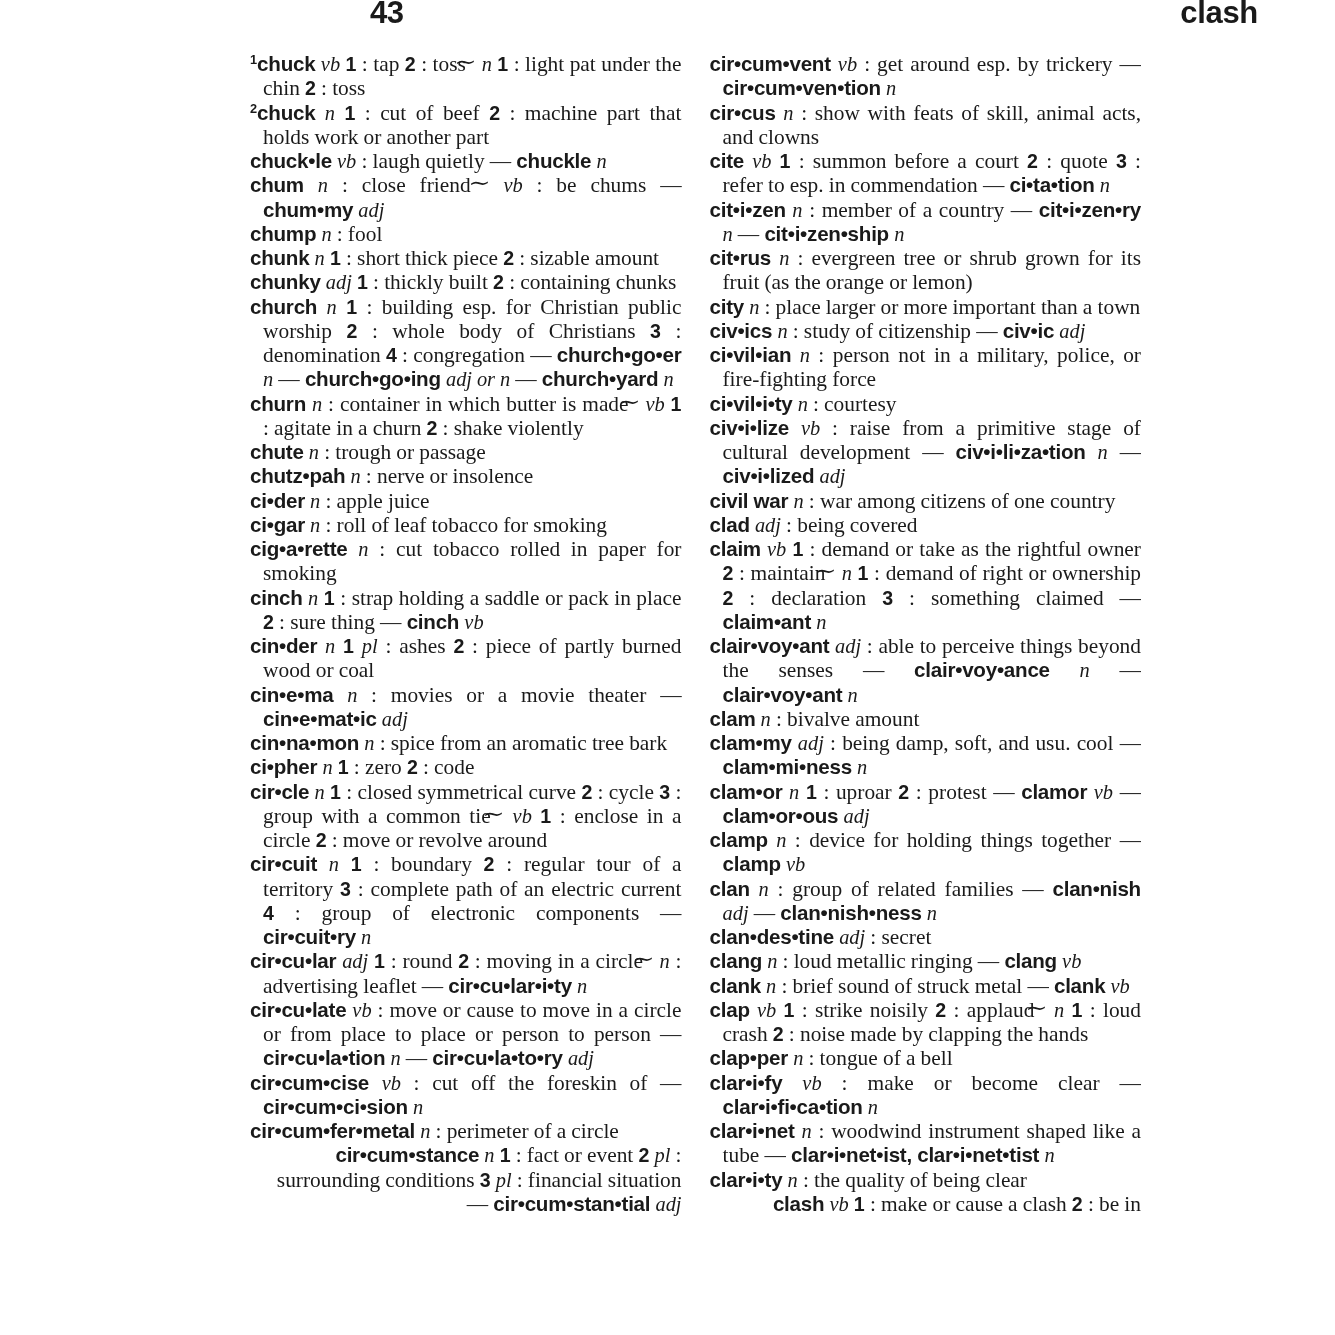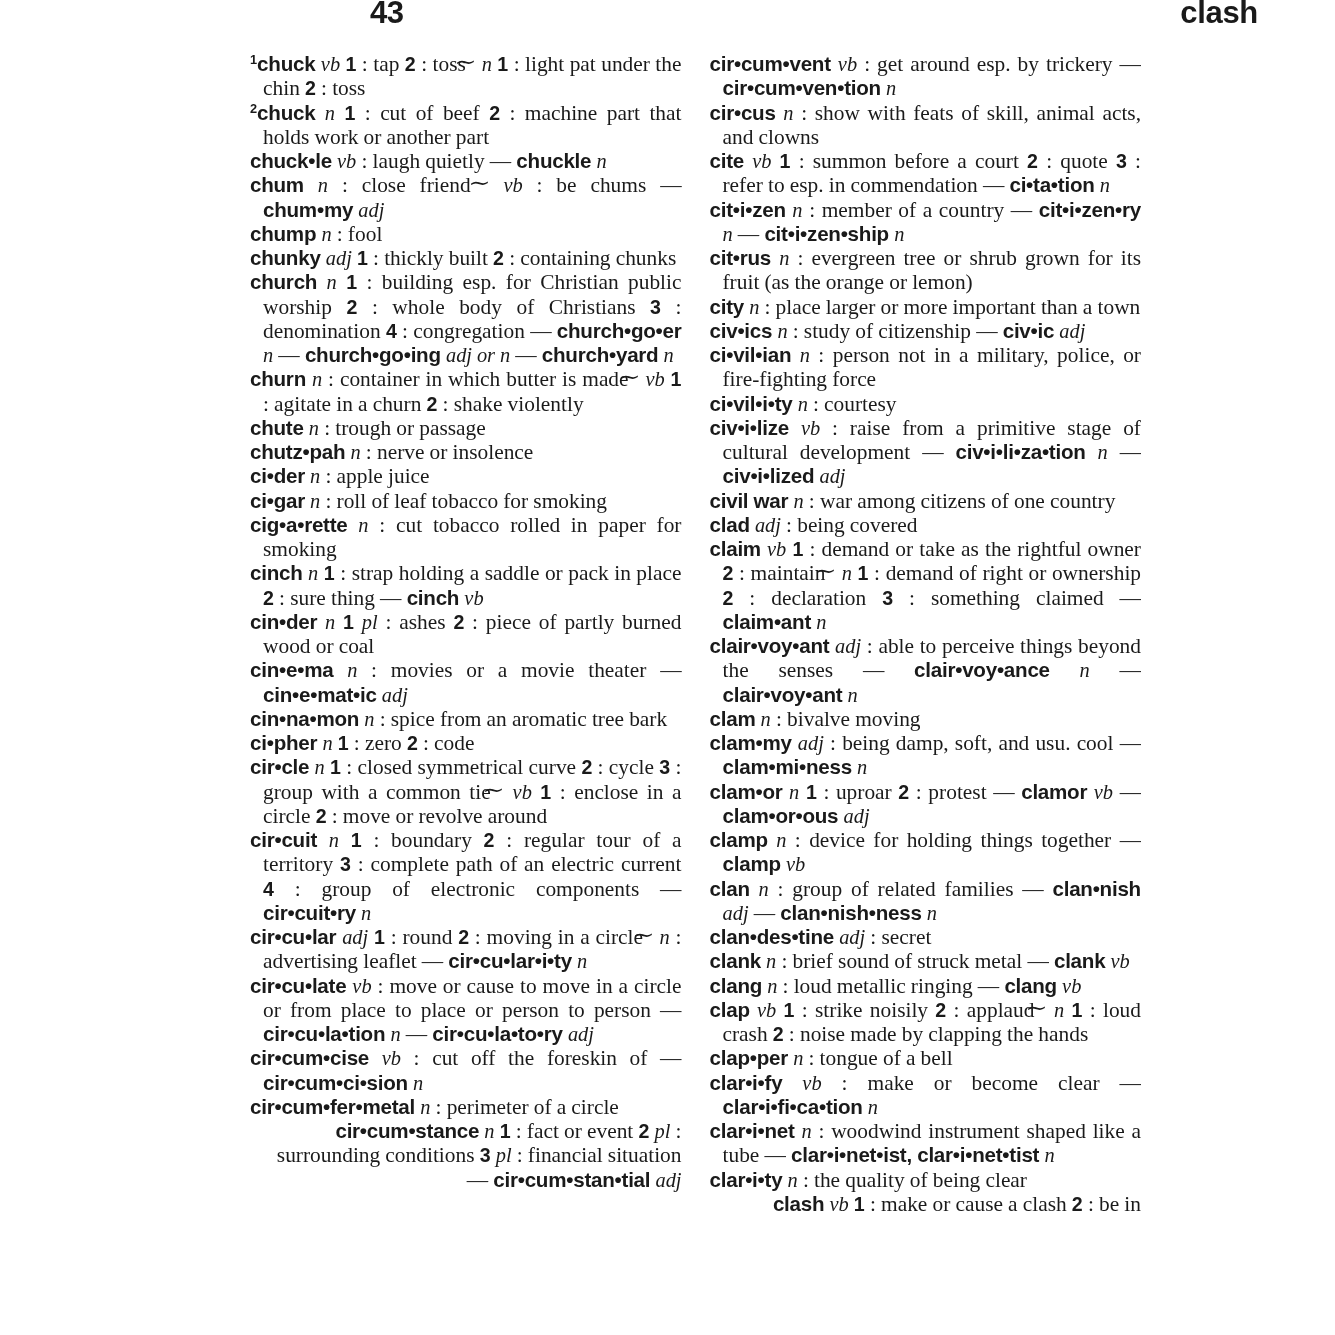--- a/index.html
+++ b/index.html
@@ -110,20 +110,21 @@
     <div class="guideword">clash</div>
   </div>
 
   <div class="columns">
     <div class="column" id="col-0">
         <p class="entry"><span class="hw"><sup>1</sup>chuck</span> <span class="pos">vb</span> <span class="sn">1</span> <span class="def">: tap</span> <span class="sn">2</span> <span class="def">: toss</span> <span class="swung">∼</span> <span class="pos">n</span> <span class="sn">1</span> <span class="def">: light pat under the chin</span> <span class="sn">2</span> <span class="def">: toss</span></p>
         <p class="entry"><span class="hw"><sup>2</sup>chuck</span> <span class="pos">n</span> <span class="sn">1</span> <span class="def">: cut of beef</span> <span class="sn">2</span> <span class="def">: machine part that holds work or another part</span></p>
         <p class="entry"><span class="hw">chuck•le</span> <span class="pos">vb</span> <span class="def">: laugh quietly</span> <span class="dash">—</span> <span class="hw">chuckle</span> <span class="pos">n</span></p>
         <p class="entry"><span class="hw">chum</span> <span class="pos">n</span> <span class="def">: close friend</span> <span class="swung">∼</span> <span class="pos">vb</span> <span class="def">: be chums</span> <span class="dash">—</span> <span class="hw">chum•my</span> <span class="pos">adj</span></p>
         <p class="entry"><span class="hw">chump</span> <span class="pos">n</span> <span class="def">: fool</span></p>
+        <p class="entry"><span class="hw">chunk</span> <span class="pos">n</span> <span class="sn">1</span> <span class="def">: short thick piece</span> <span class="sn">2</span> <span class="def">: sizable amount</span></p>
         <p class="entry"><span class="hw">chunky</span> <span class="pos">adj</span> <span class="sn">1</span> <span class="def">: thickly built</span> <span class="sn">2</span> <span class="def">: containing chunks</span></p>
         <p class="entry"><span class="hw">church</span> <span class="pos">n</span> <span class="sn">1</span> <span class="def">: building esp. for Christian public worship</span> <span class="sn">2</span> <span class="def">: whole body of Christians</span> <span class="sn">3</span> <span class="def">: denomination</span> <span class="sn">4</span> <span class="def">: congregation</span> <span class="dash">—</span> <span class="hw">church•go•er</span> <span class="pos">n</span>  <span class="dash">—</span> <span class="hw">church•go•ing</span> <span class="pos">adj or n</span>  <span class="dash">—</span> <span class="hw">church•yard</span> <span class="pos">n</span></p>
         <p class="entry"><span class="hw">churn</span> <span class="pos">n</span> <span class="def">: container in which butter is made</span> <span class="swung">∼</span> <span class="pos">vb</span> <span class="sn">1</span> <span class="def">: agitate in a churn</span> <span class="sn">2</span> <span class="def">: shake violently</span></p>
         <p class="entry"><span class="hw">chute</span> <span class="pos">n</span> <span class="def">: trough or passage</span></p>
         <p class="entry"><span class="hw">chutz•pah</span> <span class="pos">n</span> <span class="def">: nerve or insolence</span></p>
         <p class="entry"><span class="hw">ci•der</span> <span class="pos">n</span> <span class="def">: apple juice</span></p>
         <p class="entry"><span class="hw">ci•gar</span> <span class="pos">n</span> <span class="def">: roll of leaf tobacco for smoking</span></p>
         <p class="entry"><span class="hw">cig•a•rette</span> <span class="pos">n</span> <span class="def">: cut tobacco rolled in paper for smoking</span></p>
         <p class="entry"><span class="hw">cinch</span> <span class="pos">n</span> <span class="sn">1</span> <span class="def">: strap holding a saddle or pack in place</span> <span class="sn">2</span> <span class="def">: sure thing</span> <span class="dash">—</span> <span class="hw">cinch</span> <span class="pos">vb</span></p>
         <p class="entry"><span class="hw">cin•der</span> <span class="pos">n</span> <span class="sn">1</span> <span class="pos">pl</span> <span class="def">: ashes</span> <span class="sn">2</span> <span class="def">: piece of partly burned wood or coal</span></p>
@@ -146,28 +147,28 @@
         <p class="entry"><span class="hw">cit•rus</span> <span class="pos">n</span> <span class="def">: evergreen tree or shrub grown for its fruit (as the orange or lemon)</span></p>
         <p class="entry"><span class="hw">city</span> <span class="pos">n</span> <span class="def">: place larger or more important than a town</span></p>
         <p class="entry"><span class="hw">civ•ics</span> <span class="pos">n</span> <span class="def">: study of citizenship</span> <span class="dash">—</span> <span class="hw">civ•ic</span> <span class="pos">adj</span></p>
         <p class="entry"><span class="hw">ci•vil•ian</span> <span class="pos">n</span> <span class="def">: person not in a military, police, or fire-fighting force</span></p>
         <p class="entry"><span class="hw">ci•vil•i•ty</span> <span class="pos">n</span> <span class="def">: courtesy</span></p>
         <p class="entry"><span class="hw">civ•i•lize</span> <span class="pos">vb</span> <span class="def">: raise from a primitive stage of cultural development</span> <span class="dash">—</span> <span class="hw">civ•i•li•za•tion</span> <span class="pos">n</span>  <span class="dash">—</span> <span class="hw">civ•i•lized</span> <span class="pos">adj</span></p>
         <p class="entry"><span class="hw">civil war</span> <span class="pos">n</span> <span class="def">: war among citizens of one country</span></p>
         <p class="entry"><span class="hw">clad</span> <span class="pos">adj</span> <span class="def">: being covered</span></p>
         <p class="entry"><span class="hw">claim</span> <span class="pos">vb</span> <span class="sn">1</span> <span class="def">: demand or take as the rightful owner</span> <span class="sn">2</span> <span class="def">: maintain</span> <span class="swung">∼</span> <span class="pos">n</span> <span class="sn">1</span> <span class="def">: demand of right or ownership</span> <span class="sn">2</span> <span class="def">: declaration</span> <span class="sn">3</span> <span class="def">: something claimed</span> <span class="dash">—</span> <span class="hw">claim•ant</span> <span class="pos">n</span></p>
         <p class="entry"><span class="hw">clair•voy•ant</span> <span class="pos">adj</span> <span class="def">: able to perceive things beyond the senses</span> <span class="dash">—</span> <span class="hw">clair•voy•ance</span> <span class="pos">n</span>  <span class="dash">—</span> <span class="hw">clair•voy•ant</span> <span class="pos">n</span></p>
-        <p class="entry"><span class="hw">clam</span> <span class="pos">n</span> <span class="def">: bivalve moving</span></p>
+        <p class="entry"><span class="hw">clam</span> <span class="pos">n</span> <span class="def">: bivalve amount</span></p>
         <p class="entry"><span class="hw">clam•my</span> <span class="pos">adj</span> <span class="def">: being damp, soft, and usu. cool</span> <span class="dash">—</span> <span class="hw">clam•mi•ness</span> <span class="pos">n</span></p>
         <p class="entry"><span class="hw">clam•or</span> <span class="pos">n</span> <span class="sn">1</span> <span class="def">: uproar</span> <span class="sn">2</span> <span class="def">: protest</span> <span class="dash">—</span> <span class="hw">clamor</span> <span class="pos">vb</span>  <span class="dash">—</span> <span class="hw">clam•or•ous</span> <span class="pos">adj</span></p>
         <p class="entry"><span class="hw">clamp</span> <span class="pos">n</span> <span class="def">: device for holding things together</span> <span class="dash">—</span> <span class="hw">clamp</span> <span class="pos">vb</span></p>
         <p class="entry"><span class="hw">clan</span> <span class="pos">n</span> <span class="def">: group of related families</span> <span class="dash">—</span> <span class="hw">clan•nish</span> <span class="pos">adj</span>  <span class="dash">—</span> <span class="hw">clan•nish•ness</span> <span class="pos">n</span></p>
         <p class="entry"><span class="hw">clan•des•tine</span> <span class="pos">adj</span> <span class="def">: secret</span></p>
+        <p class="entry"><span class="hw">clang</span> <span class="pos">n</span> <span class="def">: loud metallic ringing</span> <span class="dash">—</span> <span class="hw">clang</span> <span class="pos">vb</span></p>
         <p class="entry"><span class="hw">clank</span> <span class="pos">n</span> <span class="def">: brief sound of struck metal</span> <span class="dash">—</span> <span class="hw">clank</span> <span class="pos">vb</span></p>
-        <p class="entry"><span class="hw">clang</span> <span class="pos">n</span> <span class="def">: loud metallic ringing</span> <span class="dash">—</span> <span class="hw">clang</span> <span class="pos">vb</span></p>
         <p class="entry"><span class="hw">clap</span> <span class="pos">vb</span> <span class="sn">1</span> <span class="def">: strike noisily</span> <span class="sn">2</span> <span class="def">: applaud</span> <span class="swung">∼</span> <span class="pos">n</span> <span class="sn">1</span> <span class="def">: loud crash</span> <span class="sn">2</span> <span class="def">: noise made by clapping the hands</span></p>
         <p class="entry"><span class="hw">clap•per</span> <span class="pos">n</span> <span class="def">: tongue of a bell</span></p>
         <p class="entry"><span class="hw">clar•i•fy</span> <span class="pos">vb</span> <span class="def">: make or become clear</span> <span class="dash">—</span> <span class="hw">clar•i•fi•ca•tion</span> <span class="pos">n</span></p>
         <p class="entry"><span class="hw">clar•i•net</span> <span class="pos">n</span> <span class="def">: woodwind instrument shaped like a tube</span> <span class="dash">—</span> <span class="hw">clar•i•net•ist, clar•i•net•tist</span> <span class="pos">n</span></p>
         <p class="entry"><span class="hw">clar•i•ty</span> <span class="pos">n</span> <span class="def">: the quality of being clear</span></p>
         <p class="entry"><span class="hw">clash</span> <span class="pos">vb</span> <span class="sn">1</span> <span class="def">: make or cause a clash</span> <span class="sn">2</span> <span class="def">: be in</span></p>
       </div>
   </div>
 
 </div>

